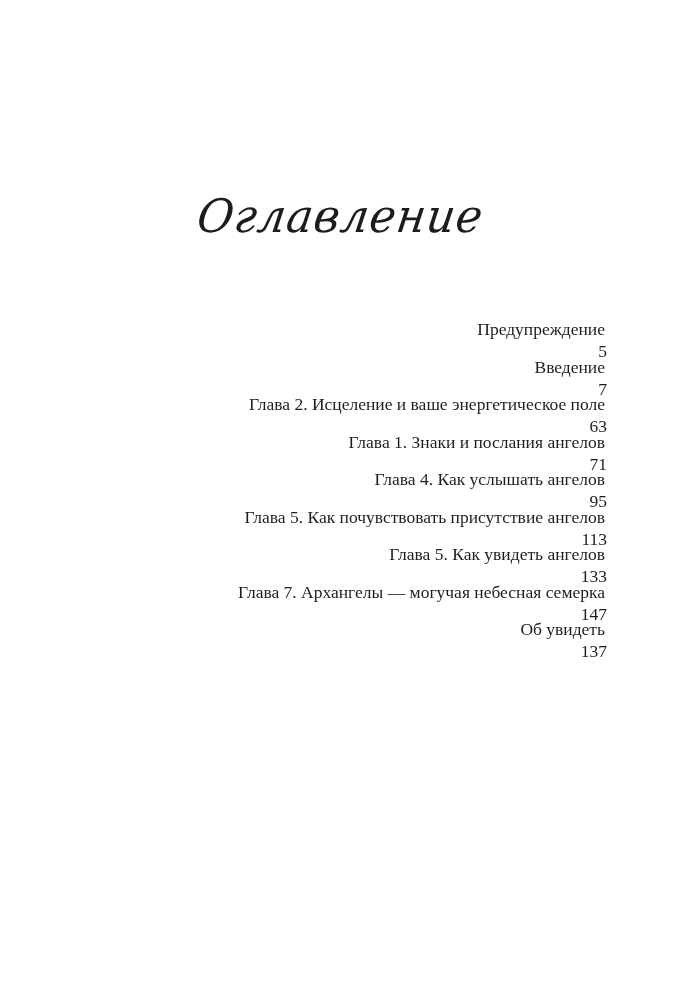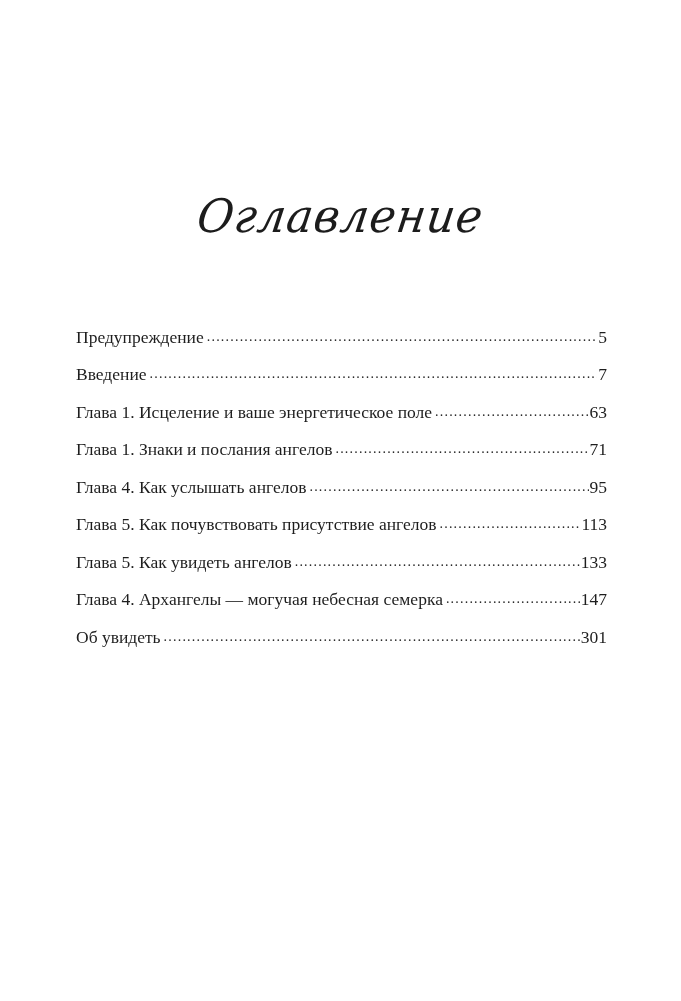--- a/index.html
+++ b/index.html
@@ -37,25 +37,26 @@
       line-height: 60px;
     }
     .toc {
       position: absolute;
       left: 76px;
       top: 318px;
       width: 531px;
     }
     .toc-row {
       display: flex;
-      align-items: center;
+      align-items: flex-end;
       height: 37.5px;
       font-size: 17.5px;
       line-height: 22px;
       white-space: nowrap;
+      flex-direction: column;
     }
     .toc-title {
       flex: 0 0 auto;
       padding-right: 2px;
     }
     .toc-leader {
       flex: 1 1 auto;
       overflow: hidden;
       height: 22px;
       position: relative;
@@ -92,21 +93,21 @@
     </div>
 
     <div class="toc-row">
       <span class="toc-title">Введение</span>
       <span class="toc-leader"></span>
       <span class="toc-page">7</span>
     </div>
 
 
     <div class="toc-row">
-      <span class="toc-title">Глава 1. Исцеление и ваше энергетическое поле</span>
+      <span class="toc-title">Глава 2. Исцеление и ваше энергетическое поле</span>
       <span class="toc-leader"></span>
       <span class="toc-page">63</span>
     </div>
 
     <div class="toc-row">
       <span class="toc-title">Глава 1. Знаки и послания ангелов</span>
       <span class="toc-leader"></span>
       <span class="toc-page">71</span>
     </div>
 
@@ -122,26 +123,26 @@
       <span class="toc-page">113</span>
     </div>
 
     <div class="toc-row">
       <span class="toc-title">Глава 5. Как увидеть ангелов</span>
       <span class="toc-leader"></span>
       <span class="toc-page">133</span>
     </div>
 
     <div class="toc-row">
-      <span class="toc-title">Глава 4. Архангелы — могучая небесная семерка</span>
+      <span class="toc-title">Глава 7. Архангелы — могучая небесная семерка</span>
       <span class="toc-leader"></span>
       <span class="toc-page">147</span>
     </div>
 
 
     <div class="toc-row">
       <span class="toc-title">Об увидеть</span>
       <span class="toc-leader"></span>
-      <span class="toc-page">301</span>
+      <span class="toc-page">137</span>
     </div>
 
   </div>
 </div>
 
 </body></html>

